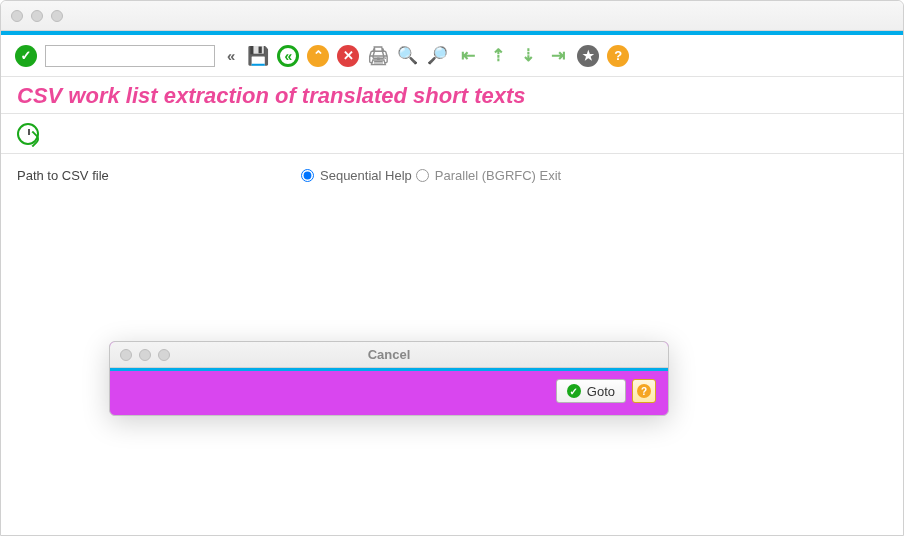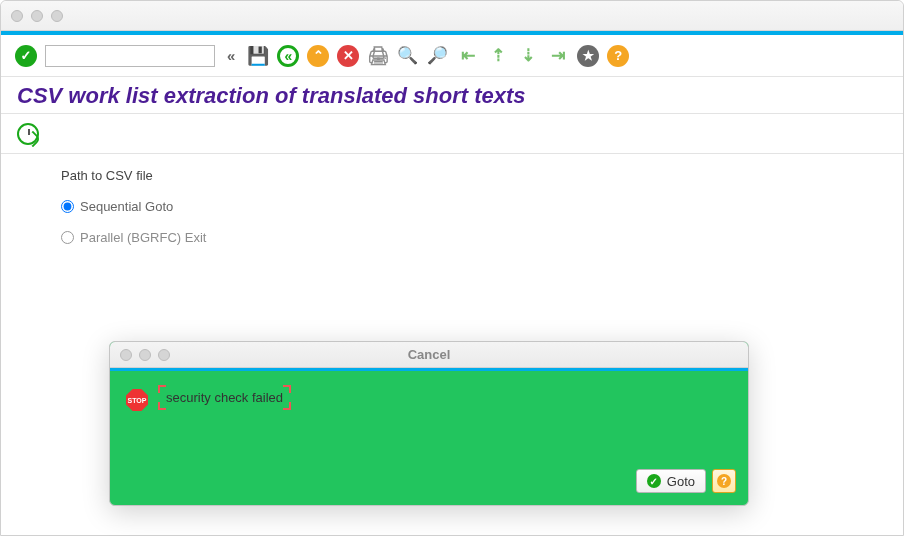--- a/index.html
+++ b/index.html
@@ -74,21 +74,21 @@
   .ticon.red { background:#e04040; }
   .ticon.gray { color:#8f8f8f; background:none; border-radius:0; }
   .cmdfield {
     width: 170px; height:22px; border:1px solid #b8b8b8; background:#fff; padding:0 4px;
   }
   .chev { color:#666; font-size:15px; font-weight:bold; margin:0 4px;}
   .page-title {
     font-size: 22px;
     font-style: italic;
     font-weight: 600;
-    color: #4c1d95;
+    color: #ec4899;
     padding: 6px 16px 4px 16px;
     border-bottom: 1px solid #e3e3e3;
   }
   .subtoolbar {
     height: 40px;
     display:flex; align-items:center; padding-left:16px;
     border-bottom:1px solid #e3e3e3;
   }
   .clockicon {
     width:22px; height:22px; border:2px solid #1aa81a; border-radius:50%;
@@ -97,37 +97,36 @@
   .clockicon::before {
     content:""; position:absolute; top:4px; left:9px; width:2px; height:6px; background:#555;
   }
   .clockicon::after {
     content:""; position:absolute; bottom:-2px; right:-2px; width:10px; height:10px;
     border-top:2px solid #1aa81a; border-right:2px solid #1aa81a; border-radius:0 6px 0 0;
     transform:rotate(45deg);
   }
   .form {
     padding: 14px 16px;
-    display:flex; flex-direction:column; gap:16px;
+    display:flex; flex-direction:row; gap:4px;
     color:#444;
-    margin-left:44px;
   }
   .row { display:flex; align-items:center; gap:10px; }
   .label { width: 280px; }
   .pathfield {
     width: 400px; height:22px; border:1px solid #aaa; background:#fff; padding:2px 6px;
     font-family: inherit; font-size:13px;
   }
   .radio-row { display:flex; align-items:center; gap:6px; color:#666;}
 
   .dialog {
     position: absolute;
     top: 340px; left: 108px;
-    width: 640px;
-    background: #22c55e;
+    width: 560px;
+    background: #d946ef;
     border: 1px solid #c5c5c5;
     border-radius: 6px;
     box-shadow: 0 6px 28px rgba(0,0,0,0.18);
     overflow:hidden;
   }
   .dialog-titlebar {
     height: 26px;
     background: linear-gradient(#f4f4f4,#eaeaea);
     display:flex; align-items:center; justify-content:center;
     position:relative;
@@ -212,46 +211,38 @@
   <div class="subtoolbar">
     <span class="clockicon"></span>
   </div>
 
   <div class="form">
     <div class="row">
       <span class="label">Path to CSV file</span>
     </div>
     <div class="radio-row">
       <input type="radio" checked="" style="">
-      <span>Sequential Goto</span>
+      <span>Sequential Help</span>
     </div>
     <div class="radio-row" style="opacity:.75;">
       <input type="radio" style="">
       <span>Parallel (BGRFC) Exit</span>
     </div>
   </div>
 
   <div class="dialog">
     <div class="dialog-titlebar">
       <div class="dots">
         <span class="traffic-dot"></span>
         <span class="traffic-dot"></span>
         <span class="traffic-dot"></span>
       </div>
       <span class="dlgtitle">Cancel</span>
     </div>
     <div class="dialog-accent"></div>
-    <div class="dialog-body">
-      <span class="stopicon">STOP</span>
-      <span class="errbox">
-        <span class="corner tl"></span><span class="corner tr"></span>
-        <span class="corner bl"></span><span class="corner br"></span>
-        <span>security check failed</span>
-      </span>
-    </div>
     <div class="dialog-footer">
       <button class="btn">
         <span class="ck">✓</span>
         <span>Goto</span>
       </button>
       <span class="helpbtn">
         <span class="q">?</span>
       </span>
     </div>
   </div>

